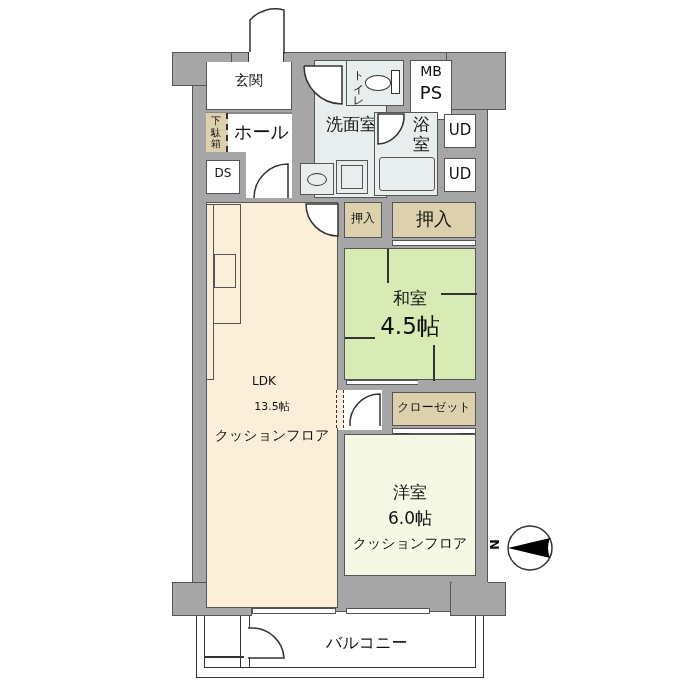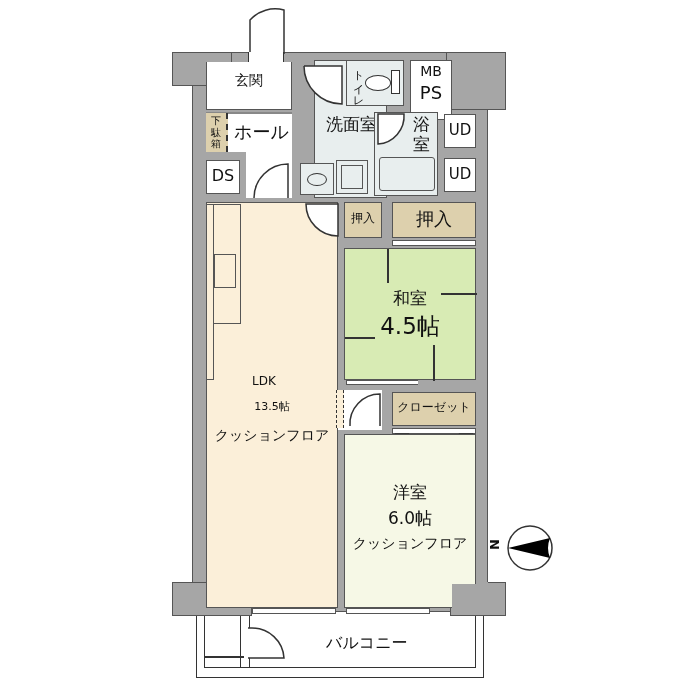--- a/index.html
+++ b/index.html
@@ -44,21 +44,21 @@
 駄
 箱</div>
   </div>
 
   <div class="abs" style="left:246px;top:152px;width:46px;height:46px;background:#fff;"></div>
   <svg style="left:252px;top:160px;" width="40" height="40">
     <path d="M2 38 A34 34 0 0 1 36 4 L36 38" fill="#fff" stroke="#333" stroke-width="1.5"></path>
   </svg>
 
   <div class="abs room" style="left:206px;top:160px;width:34px;height:34px;background:#fff;">
-    <div class="lbl" style="left:0;right:0;top:6px;font-size:16px;">DS</div>
+    <div class="lbl" style="left:0;right:0;top:6px;font-size:12px;">DS</div>
   </div>
 
   <div class="abs room" style="left:298px;top:60px;width:73px;height:138px;background:#e8eeee;margin-left:16px;">
     <div class="lbl" style="left:2px;right:0;top:54px;font-size:17px;">洗面室</div>
   </div>
 
   <svg style="left:302px;top:64px;" width="44" height="42">
     <path d="M2 2 L40 2 L40 40 A38 38 0 0 1 2 2" fill="#fff" stroke="#333" stroke-width="1.5"></path>
   </svg>
   <div class="abs" style="left:300px;top:163px;width:34px;height:32px;border:1.5px solid #555;background:#e8eeee;">
@@ -136,21 +136,21 @@
 
   <div class="abs room" style="left:392px;top:392px;width:84px;height:34px;background:#ddd0ad;">
     <div class="lbl" style="left:0;right:0;top:8px;font-size:12px;">クローゼット</div>
   </div>
   <div class="abs" style="left:392px;top:428px;width:84px;height:6px;background:#fff;border:1px solid #555;"></div>
   <svg style="left:392px;top:434px;" width="84" height="12">
     <path d="M4 0 L10 8 L16 0 Z" fill="#fff" stroke="#333" stroke-width="1.5"></path>
     <path d="M68 0 L74 8 L80 0 Z" fill="#fff" stroke="#333" stroke-width="1.5"></path>
   </svg>
 
-  <div class="abs room" style="left:344px;top:434px;width:132px;height:174px;background:#f6f8e6;">
+  <div class="abs room" style="left:344px;top:434px;width:132px;height:142px;background:#f6f8e6;">
     <div class="lbl" style="left:0;right:0;top:48px;font-size:17px;">洋室</div>
     <div class="lbl" style="left:0;right:0;top:74px;font-size:17px;">6.0帖</div>
     <div class="lbl" style="left:0;right:0;top:100px;font-size:14px;">クッションフロア</div>
   </div>
 
   <div class="abs wall" style="left:452px;top:584px;width:26px;height:26px;border:none;"></div>
 
   <div class="abs" style="left:252px;top:608px;width:84px;height:6px;background:#fff;border:1px solid #555;"></div>
   <div class="abs" style="left:346px;top:608px;width:84px;height:6px;background:#fff;border:1px solid #555;"></div>
 

